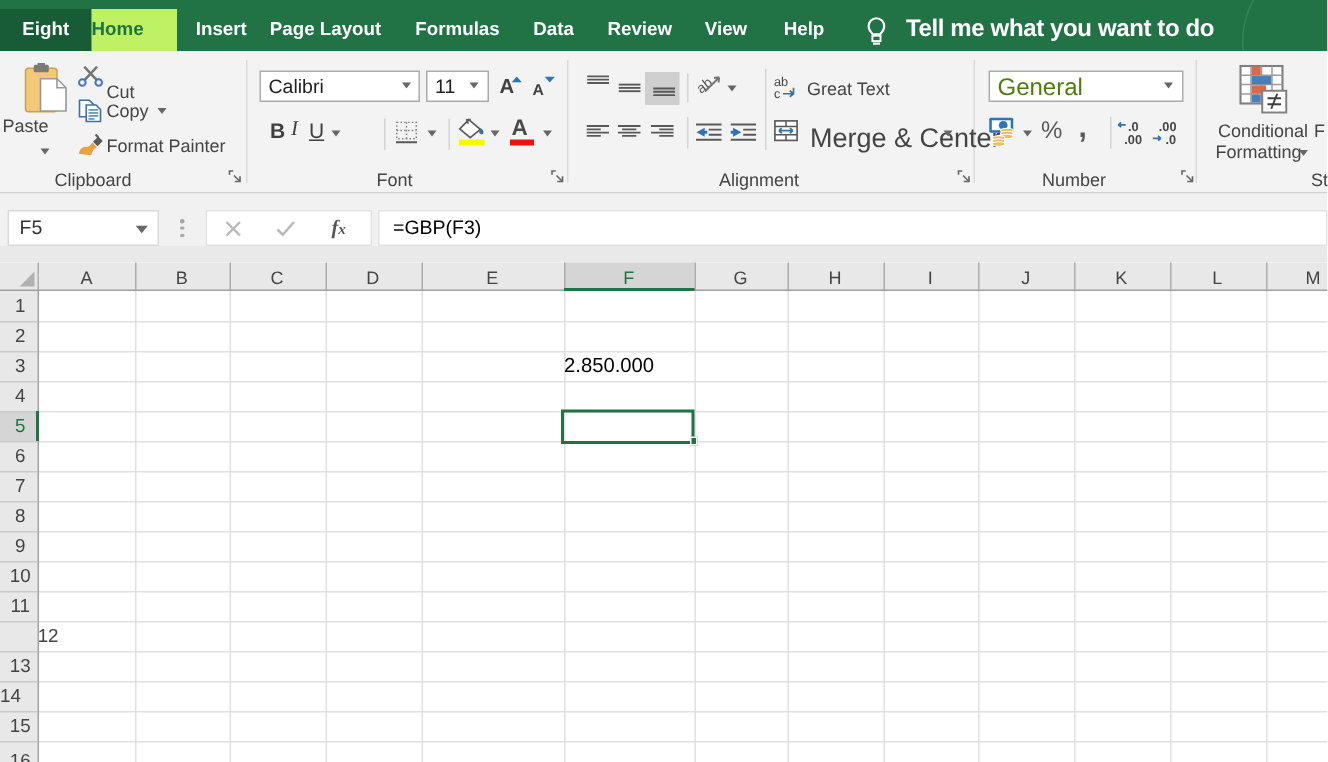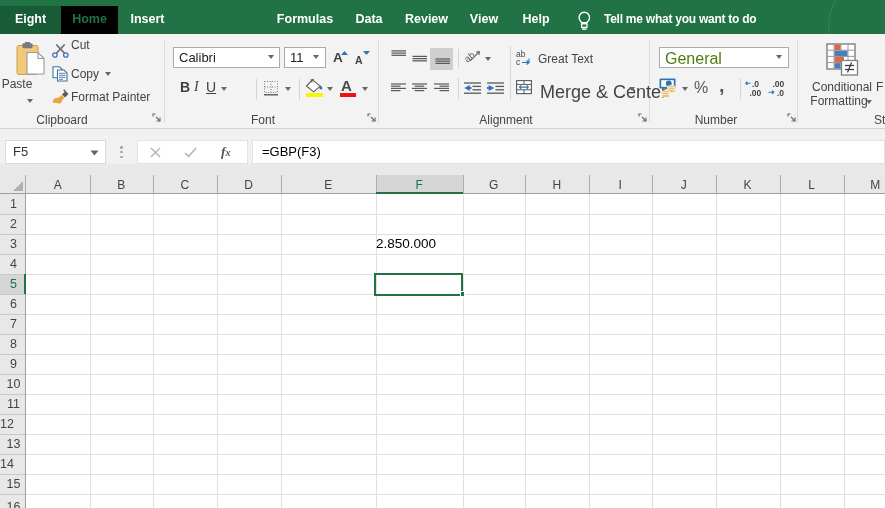--- a/index.html
+++ b/index.html
@@ -5,33 +5,34 @@
 body{font-family:"Liberation Sans",sans-serif;position:relative;background:#fff;-webkit-font-smoothing:antialiased}
 .ab{position:absolute}
 .arr{position:absolute;width:0;height:0;border-left:3.5px solid transparent;border-right:3.5px solid transparent;border-top:4px solid #666}
 .ctr{transform:translateX(-50%);white-space:nowrap}
 .g{color:#444;font-size:12px}
 .lbl{color:#444;font-size:12px;transform:translateX(-50%);white-space:nowrap}
 </style></head><body>
 <div class="ab" style="left:0;top:0;width:885px;height:34px;background:#217346;overflow:hidden">
 <div class="ab" style="left:828px;top:-28px;width:110px;height:110px;border-radius:50%;border:1.5px solid rgba(255,255,255,0.10)"></div>
 <div class="ab" style="left:0;top:6px;width:61px;height:28px;background:#185C37;color:#fff;font-size:12.5px;font-weight:600;text-align:center;line-height:27px">Eight</div>
-<div class="ab" style="left:61px;top:6px;width:57px;height:28px;background:#000000;color:#217346;font-size:12.5px;font-weight:600;text-align:center;line-height:27px">Home</div>
+<div class="ab" style="left:61px;top:6px;width:57px;height:28px;background:#bef264;color:#217346;font-size:12.5px;font-weight:600;text-align:left;line-height:27px">Home</div>
 <div class="ab ctr" style="left:147.5px;top:6px;height:28px;line-height:27px;color:#fff;font-size:12.5px;font-weight:600">Insert</div>
+<div class="ab ctr" style="left:217px;top:6px;height:28px;line-height:27px;color:#fff;font-size:12.5px;font-weight:600">Page Layout</div>
 <div class="ab ctr" style="left:305px;top:6px;height:28px;line-height:27px;color:#fff;font-size:12.5px;font-weight:600">Formulas</div>
 <div class="ab ctr" style="left:369px;top:6px;height:28px;line-height:27px;color:#fff;font-size:12.5px;font-weight:600">Data</div>
 <div class="ab ctr" style="left:426.5px;top:6px;height:28px;line-height:27px;color:#fff;font-size:12.5px;font-weight:600">Review</div>
 <div class="ab ctr" style="left:484px;top:6px;height:28px;line-height:27px;color:#fff;font-size:12.5px;font-weight:600">View</div>
 <div class="ab ctr" style="left:536px;top:6px;height:28px;line-height:27px;color:#fff;font-size:12.5px;font-weight:600">Help</div>
 <svg class="ab" style="left:576px;top:11px" width="17" height="19" viewBox="0 0 17 19">
 <path d="M8.3 1.2 a5.2 5.2 0 0 1 5.2 5.2 q0 2.6 -1.9 4.4 l-0.9 1 h-4.8 l-0.9 -1 q-1.9 -1.8 -1.9 -4.4 a5.2 5.2 0 0 1 5.2 -5.2 z" fill="none" stroke="#fff" stroke-width="1.4"></path>
 <rect x="5.6" y="12.8" width="5.4" height="3.6" fill="none" stroke="#fff" stroke-width="1.3"></rect>
 <line x1="6" y1="18.1" x2="10.6" y2="18.1" stroke="#fff" stroke-width="1.4"></line>
 </svg>
-<div class="ab" style="left:604px;top:6px;height:28px;line-height:27px;color:#fff;font-size:12px;font-weight:600;letter-spacing:-0.25px">Tell me what you want to do</div>
+<div class="ab" style="left:604px;top:6px;height:28px;line-height:27px;color:#fff;font-size:16px;font-weight:600;letter-spacing:-0.25px">Tell me what you want to do</div>
 </div>
 <div class="ab" style="left:0;top:34px;width:885px;height:95px;background:#F3F3F3;border-bottom:1px solid #D2D2D2">
 <div class="ab" style="left:164px;top:6px;width:1px;height:82px;background:#DBDBDB"></div>
 <div class="ab" style="left:378px;top:6px;width:1px;height:82px;background:#DBDBDB"></div>
 <div class="ab" style="left:648.5px;top:6px;width:1px;height:82px;background:#DBDBDB"></div>
 <div class="ab" style="left:796.5px;top:6px;width:1px;height:82px;background:#DBDBDB"></div>
 <svg class="ab" style="left:16px;top:8px" width="30" height="36" viewBox="0 0 30 36">
 <rect x="1" y="3.5" width="21" height="29" rx="2" fill="#F2C879" stroke="#C8A254" stroke-width="1"></rect>
 <rect x="6.5" y="1.2" width="10" height="5" rx="1" fill="#7A7A7A"></rect>
 <rect x="9" y="-0.8" width="5" height="4" rx="1.5" fill="#7A7A7A"></rect>
@@ -41,21 +42,21 @@
 <div class="ab lbl" style="left:17px;top:43px">Paste</div>
 <div class="arr" style="left:26.5px;top:64.5px"></div>
 <svg class="ab" style="left:52px;top:10px" width="17" height="14" viewBox="0 0 17 14">
 <g fill="none">
 <line x1="4.2" y1="0.5" x2="12.4" y2="9.2" stroke="#737373" stroke-width="1.7"></line>
 <line x1="12.7" y1="0.5" x2="4.5" y2="9.2" stroke="#737373" stroke-width="1.7"></line>
 <circle cx="2.9" cy="11" r="2.2" stroke="#4472C4" stroke-width="1.3"></circle>
 <circle cx="13.8" cy="11" r="2.2" stroke="#4472C4" stroke-width="1.3"></circle>
 </g>
     </svg>
-<div class="ab g" style="left:71px;top:4px">Cut</div>
+<div class="ab g" style="left:71px;top:20px">Cut</div>
 <svg class="ab" style="left:52px;top:32px" width="16" height="16" viewBox="0 0 16 16">
 <g fill="#fff" stroke="#41719C" stroke-width="1.1">
 <path d="M1 0.8 h6.5 l3 3 v8 h-9.5 z"></path>
 <path d="M5.5 4 h6.5 l3 3 v8 h-9.5 z"></path>
 </g>
 <g stroke="#41719C" stroke-width="0.9">
 <line x1="7" y1="7.3" x2="13.5" y2="7.3"></line>
         <line x1="7" y1="9.3" x2="13.5" y2="9.3"></line>
         <line x1="7" y1="11.3" x2="13.5" y2="11.3"></line>
         <line x1="7" y1="13.3" x2="11" y2="13.3"></line>
@@ -361,21 +362,21 @@
 <div class="ab" style="left:0;top:139.0px;width:27px;height:20px;line-height:20px;text-align:center;font-size:12.5px;color:#444">7</div>
 <div class="ab" style="left:0;top:159.0px;width:25px;height:20px;background:#E8E8E8"></div>
 <div class="ab" style="left:0;top:159.0px;width:27px;height:20px;line-height:20px;text-align:center;font-size:12.5px;color:#444">8</div>
 <div class="ab" style="left:0;top:179.0px;width:25px;height:20px;background:#E8E8E8"></div>
 <div class="ab" style="left:0;top:179.0px;width:27px;height:20px;line-height:20px;text-align:center;font-size:12.5px;color:#444">9</div>
 <div class="ab" style="left:0;top:199.0px;width:25px;height:20px;background:#E8E8E8"></div>
 <div class="ab" style="left:0;top:199.0px;width:27px;height:20px;line-height:20px;text-align:center;font-size:12.5px;color:#444">10</div>
 <div class="ab" style="left:0;top:219.0px;width:25px;height:20px;background:#E8E8E8"></div>
 <div class="ab" style="left:0;top:219.0px;width:27px;height:20px;line-height:20px;text-align:center;font-size:12.5px;color:#444">11</div>
 <div class="ab" style="left:0;top:239.0px;width:25px;height:20px;background:#E8E8E8"></div>
-<div class="ab" style="left:0;top:239.0px;width:27px;height:20px;line-height:20px;text-align:left;font-size:12.5px;color:#444">12</div>
+<div class="ab" style="left:12px;top:239.0px;width:27px;height:20px;line-height:20px;text-align:right;font-size:12.5px;color:#444">12</div>
 <div class="ab" style="left:0;top:259.0px;width:25px;height:20px;background:#E8E8E8"></div>
 <div class="ab" style="left:0;top:259.0px;width:27px;height:20px;line-height:20px;text-align:center;font-size:12.5px;color:#444">13</div>
 <div class="ab" style="left:0;top:279.0px;width:25px;height:20px;background:#E8E8E8"></div>
 <div class="ab" style="left:0;top:279.0px;width:27px;height:20px;line-height:20px;text-align:left;font-size:12.5px;color:#444">14</div>
 <div class="ab" style="left:0;top:299.0px;width:25px;height:20px;background:#E8E8E8"></div>
 <div class="ab" style="left:0;top:299.0px;width:27px;height:20px;line-height:20px;text-align:center;font-size:12.5px;color:#444">15</div>
 <div class="ab" style="left:0;top:319.0px;width:25px;height:14px;background:#E8E8E8"></div>
 <div class="ab" style="left:0;top:319.0px;width:27px;height:14px;line-height:26px;text-align:center;font-size:12.5px;color:#444">16</div>
 <div class="ab" style="left:25px;top:19.0px;width:1px;height:314.0px;background:#9F9F9F"></div>
 <div class="ab" style="left:0;top:39.0px;width:25px;height:1px;background:#C9C9C9"></div>

